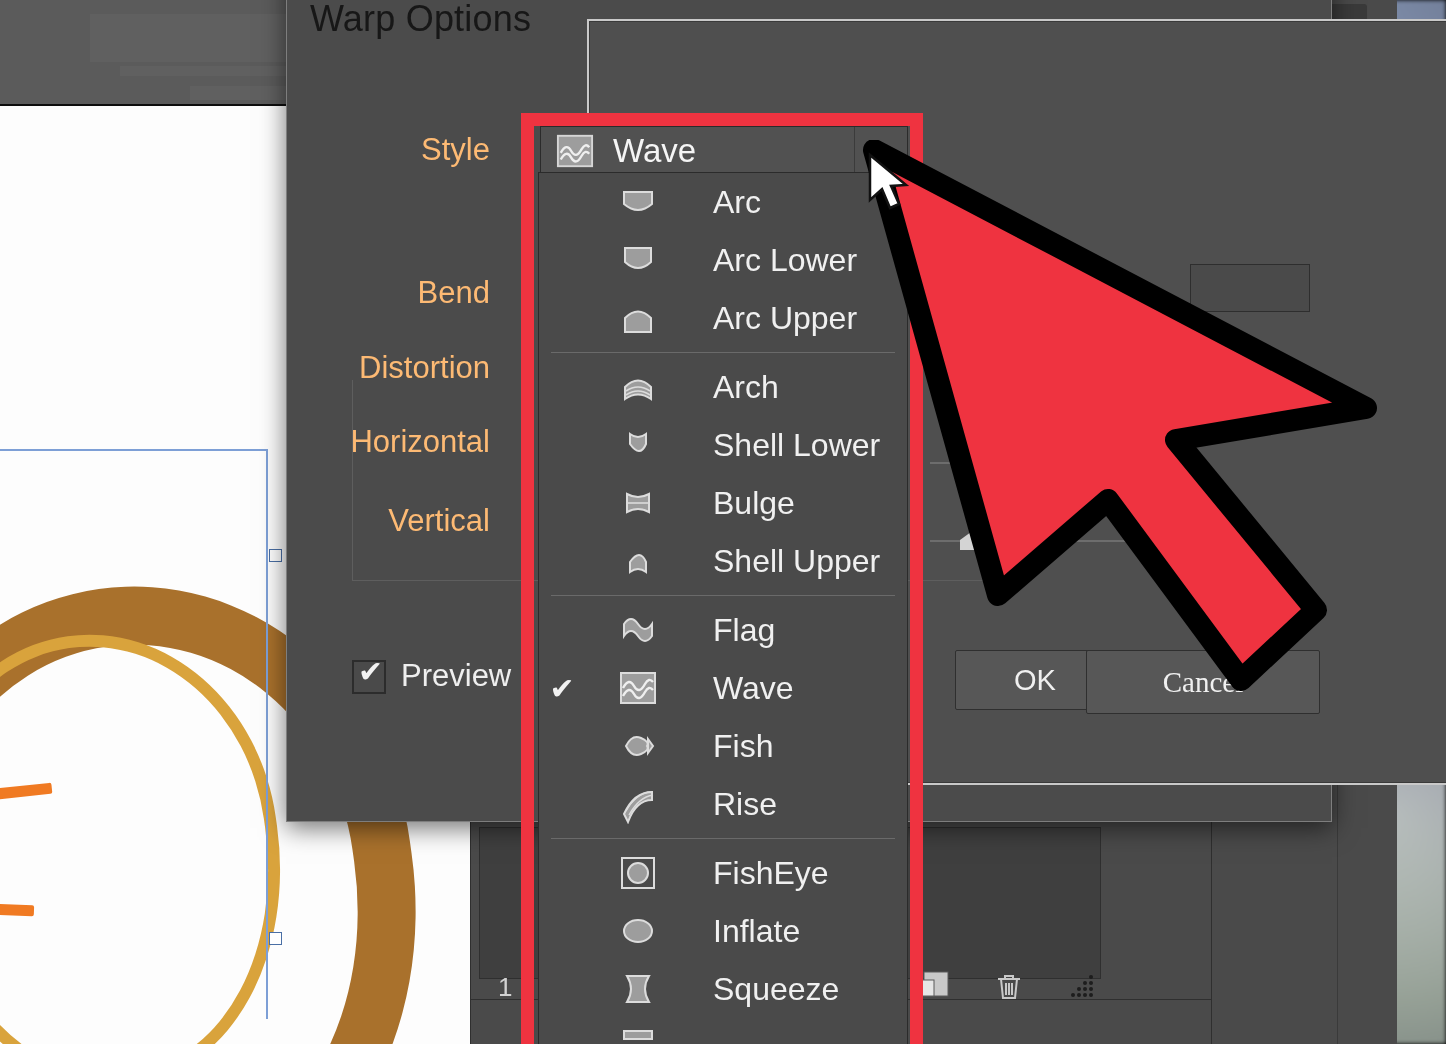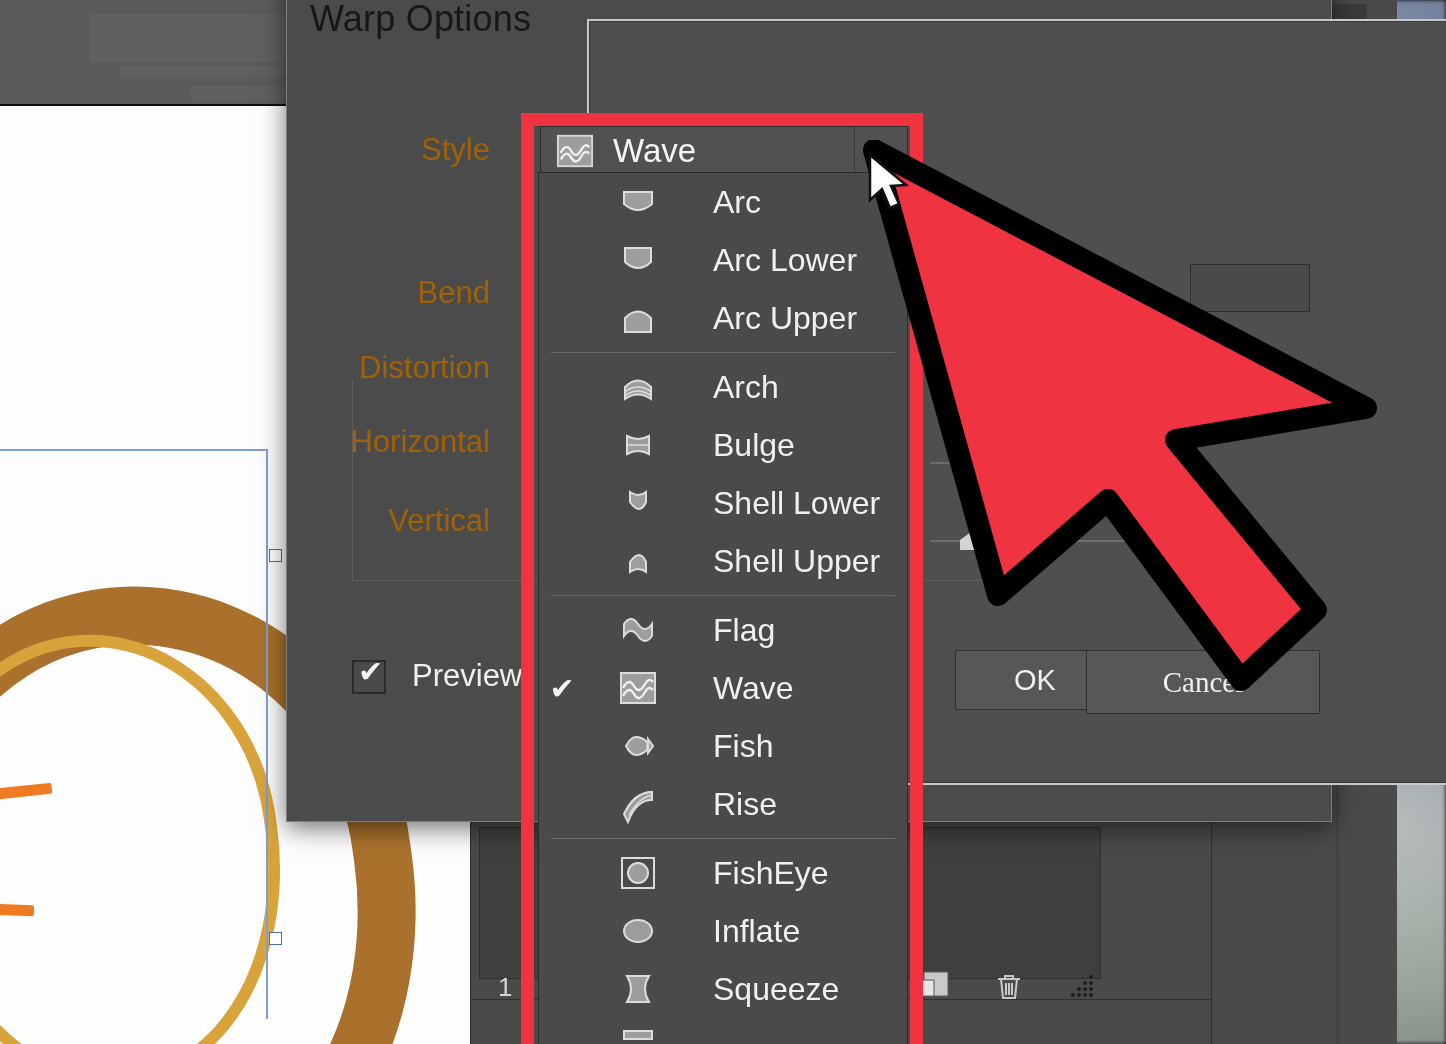--- a/index.html
+++ b/index.html
@@ -49,21 +49,21 @@
   .layer-count{position:absolute;left:498px;top:972px;color:#d2d2d2;font-size:26px;}
   .panel-icon{position:absolute;color:#c9c9c9;}
 
   
   .dialog-outer{position:absolute;left:286px;top:-34px;width:1044px;height:854px;background:#4b4b4b;
      border:1px solid #7e7e7e;box-shadow:0 6px 24px rgba(0,0,0,.55);}
   .dialog-title{position:absolute;left:310px;top:-2px;color:#171717;font-size:36px;letter-spacing:.2px;}
   .dialog-inner{position:absolute;left:300px;top:52px;width:1020px;height:762px;background:#4f4f4f;
      border:2px solid #c9c9c9;box-shadow:inset 0 0 0 1px #3a3a3a;}
 
-  .dlg-label{position:absolute;color:#a16207;font-size:31px;text-align:right;white-space:nowrap;}
+  .dlg-label{position:absolute;color:#fdba74;font-size:31px;text-align:right;white-space:nowrap;}
   .field-box{position:absolute;background:#4a4a4a;border:1px solid #2e2e2e;}
   .group-box{position:absolute;border:1px solid #5e5e5e;border-top:none;}
   .slider-track{position:absolute;height:2px;background:#6d6d6d;}
   .slider-knob{position:absolute;width:22px;height:18px;background:#d4d4d4;
      clip-path:polygon(50% 0,100% 45%,100% 100%,0 100%,0 45%);}
 
   .checkbox{position:absolute;width:30px;height:30px;background:#4a4a4a;border:2px solid #2c2c2c;}
   .checkbox .tick-mark{position:absolute;left:4px;top:-5px;color:#f2f2f2;font-size:30px;line-height:30px;}
   .preview-label{position:absolute;color:#efefef;font-size:31px;}
 
@@ -181,21 +181,21 @@
 
   <div class="slider-track" style="left:930px;top:462px;width:250px;"></div>
   <div class="slider-knob" style="left:960px;top:454px;"></div>
 
   <div class="slider-track" style="left:930px;top:540px;width:250px;"></div>
   <div class="slider-knob" style="left:960px;top:532px;"></div>
 
   <div class="checkbox" style="left:352px;top:660px;">
     <span class="tick-mark">✔</span>
   </div>
-  <div class="preview-label" style="left:412px;top:658px;">Preview</div>
+  <div class="preview-label" style="left:401px;top:658px;">Preview</div>
 
   <div class="btn" style="left:928px;top:650px;width:158px;height:58px;margin-left:27px;">OK</div>
   <div class="btn" style="left:1086px;top:650px;width:232px;height:62px;font-family:Liberation Serif, serif;">Cancel</div>
 
   <div class="combo">
     <svg class="combo-icon" viewBox="0 0 40 40">
       <rect x="2" y="4" width="36" height="32" fill="#9d9d9d" stroke="#d6d6d6" stroke-width="2"></rect>
       <path d="M5 22 q6 -11 11 -2 q5 9 11 -2 q4 -7 8 -2" fill="none" stroke="#efefef" stroke-width="2.5"></path>
       <path d="M5 29 q6 -11 11 -2 q5 9 11 -2 q4 -7 8 -2" fill="none" stroke="#efefef" stroke-width="2.5"></path>
     </svg>
@@ -237,31 +237,31 @@
       <span class="menu-check"></span>
       <svg class="menu-icon" viewBox="0 0 40 40">
         <path d="M7 32 v-12 q13 -13 26 0 v12 q-13 -9 -26 0 z" fill="#9d9d9d" stroke="#dcdcdc" stroke-width="2"></path>
         <path d="M8 24 q12 -8 24 0 M8 28 q12 -8 24 0" fill="none" stroke="#dcdcdc" stroke-width="1.6"></path>
       </svg>
       <span class="menu-label">Arch</span>
     </div>
     <div class="menu-item">
       <span class="menu-check"></span>
       <svg class="menu-icon" viewBox="0 0 40 40">
+        <path d="M12 9 q8 6 16 0 v10 q-6 14 -16 0 z" fill="#9d9d9d" stroke="#dcdcdc" stroke-width="2"></path>
+      </svg>
+      <span class="menu-label">Shell Lower</span>
+    </div>
+    <div class="menu-item">
+      <span class="menu-check"></span>
+      <svg class="menu-icon" viewBox="0 0 40 40">
         <path d="M9 11 q11 6 22 0 v18 q-11 -6 -22 0 z" fill="#9d9d9d" stroke="#dcdcdc" stroke-width="2"></path>
         <path d="M9 20 h22" stroke="#dcdcdc" stroke-width="1.6" fill="none"></path>
       </svg>
       <span class="menu-label">Bulge</span>
-    </div>
-    <div class="menu-item">
-      <span class="menu-check"></span>
-      <svg class="menu-icon" viewBox="0 0 40 40">
-        <path d="M12 9 q8 6 16 0 v10 q-6 14 -16 0 z" fill="#9d9d9d" stroke="#dcdcdc" stroke-width="2"></path>
-      </svg>
-      <span class="menu-label">Shell Lower</span>
     </div>
     <div class="menu-item">
       <span class="menu-check"></span>
       <svg class="menu-icon" viewBox="0 0 40 40">
         <path d="M12 31 q8 -6 16 0 v-10 q-6 -14 -16 0 z" fill="#9d9d9d" stroke="#dcdcdc" stroke-width="2"></path>
       </svg>
       <span class="menu-label">Shell Upper</span>
     </div>
 
     <div class="menu-sep"></div>

